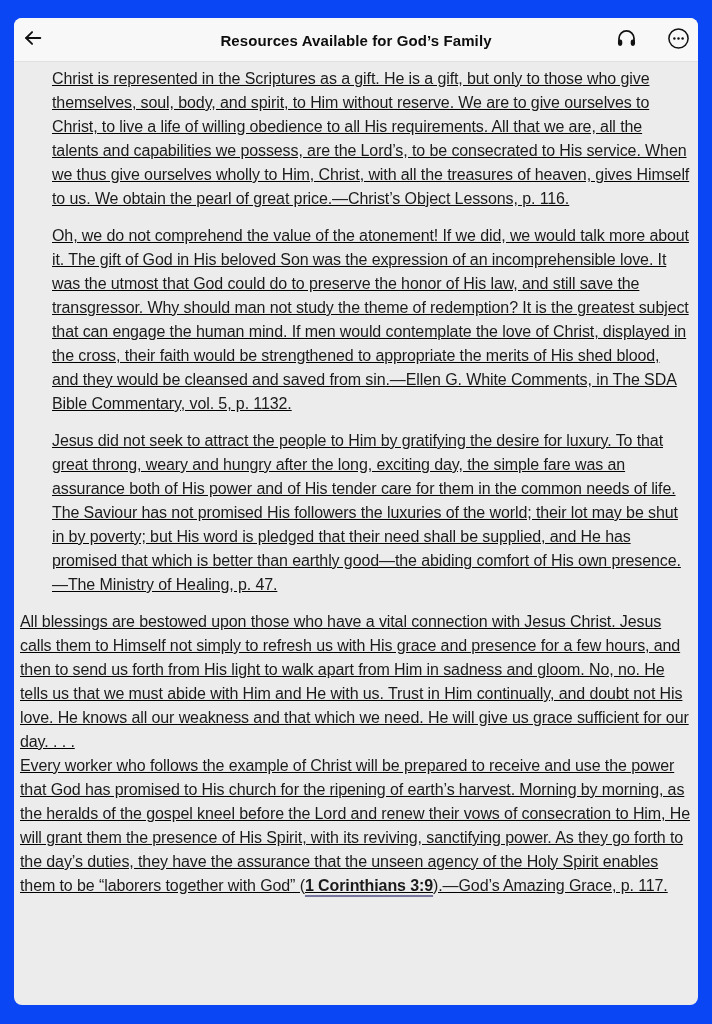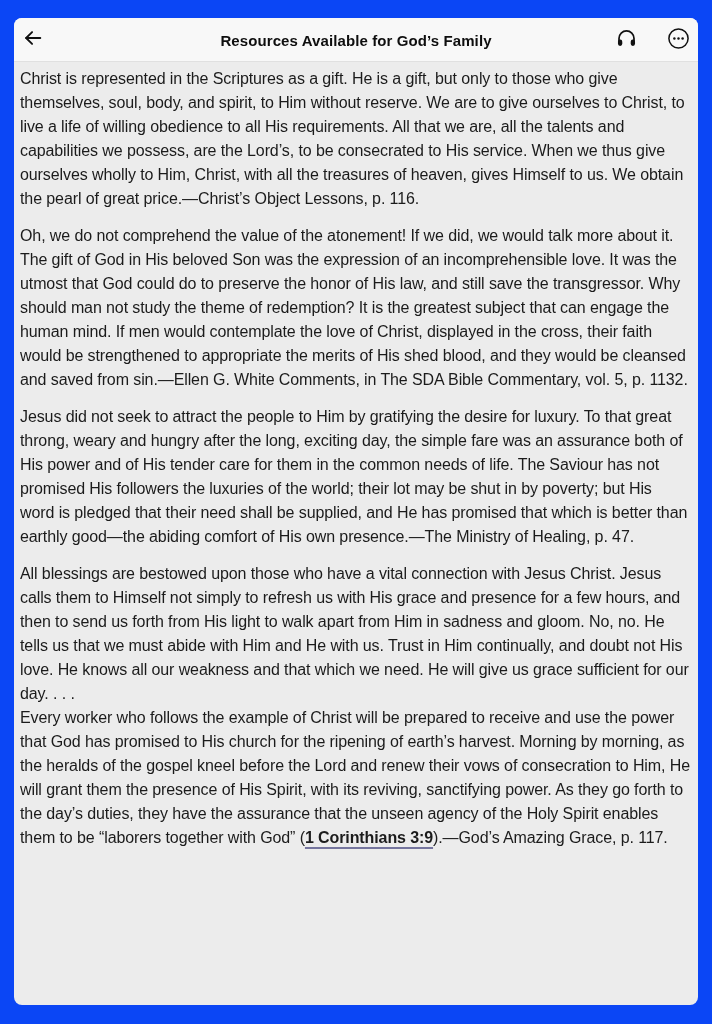--- a/index.html
+++ b/index.html
@@ -18,20 +18,21 @@
     overflow: hidden;
   }
   .frame {
     position: absolute;
     left: 14px; right: 14px; top: 18px; bottom: 19px;
     background: var(--content-bg);
     border-radius: 8px;
     overflow: hidden;
     display: flex;
     flex-direction: column;
+    text-decoration: underline;
   }
   .header {
     flex: none;
     height: 44px;
     background: var(--header-bg);
     border-bottom: 1px solid var(--divider);
     display: flex;
     align-items: center;
     padding: 0 8px 0 8px;
     position: relative;
@@ -68,21 +69,21 @@
   .content {
     flex: 1;
     padding: 5px 8px 0 6px;
     overflow: hidden;
     font-size: 16px;
     line-height: 24px;
     color: var(--text-color);
     letter-spacing: -0.1px;
   }
   .content p.para { margin: 0; }
-  .content p.para.gap { margin-bottom: 13px; }
+  .content p.para.gap { margin-bottom: 13px; margin-left: 32px; }
   .ref-link {
     font-weight: 700;
     color: var(--text-color);
     text-decoration: underline;
     text-decoration-color: var(--link-underline);
     text-decoration-thickness: 1.5px;
     text-underline-offset: 4px;
     cursor: pointer;
   }
 </style>

